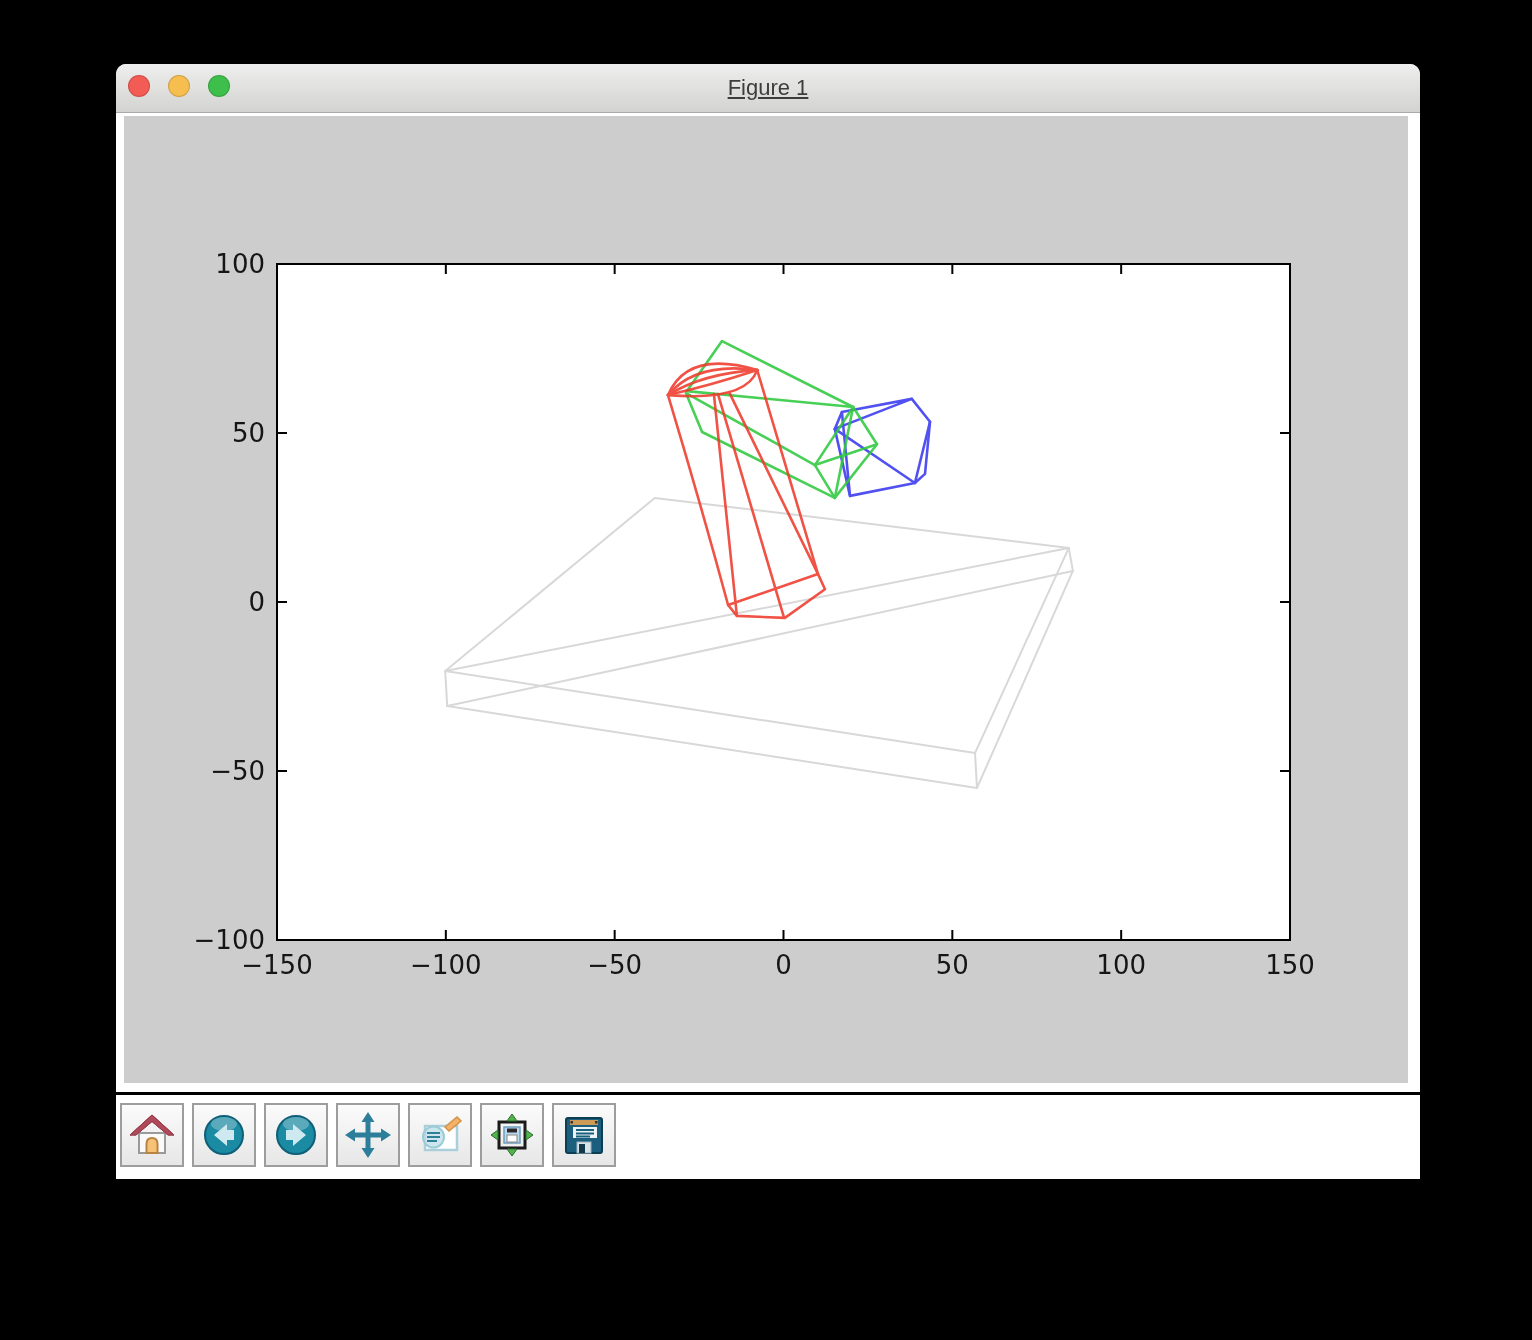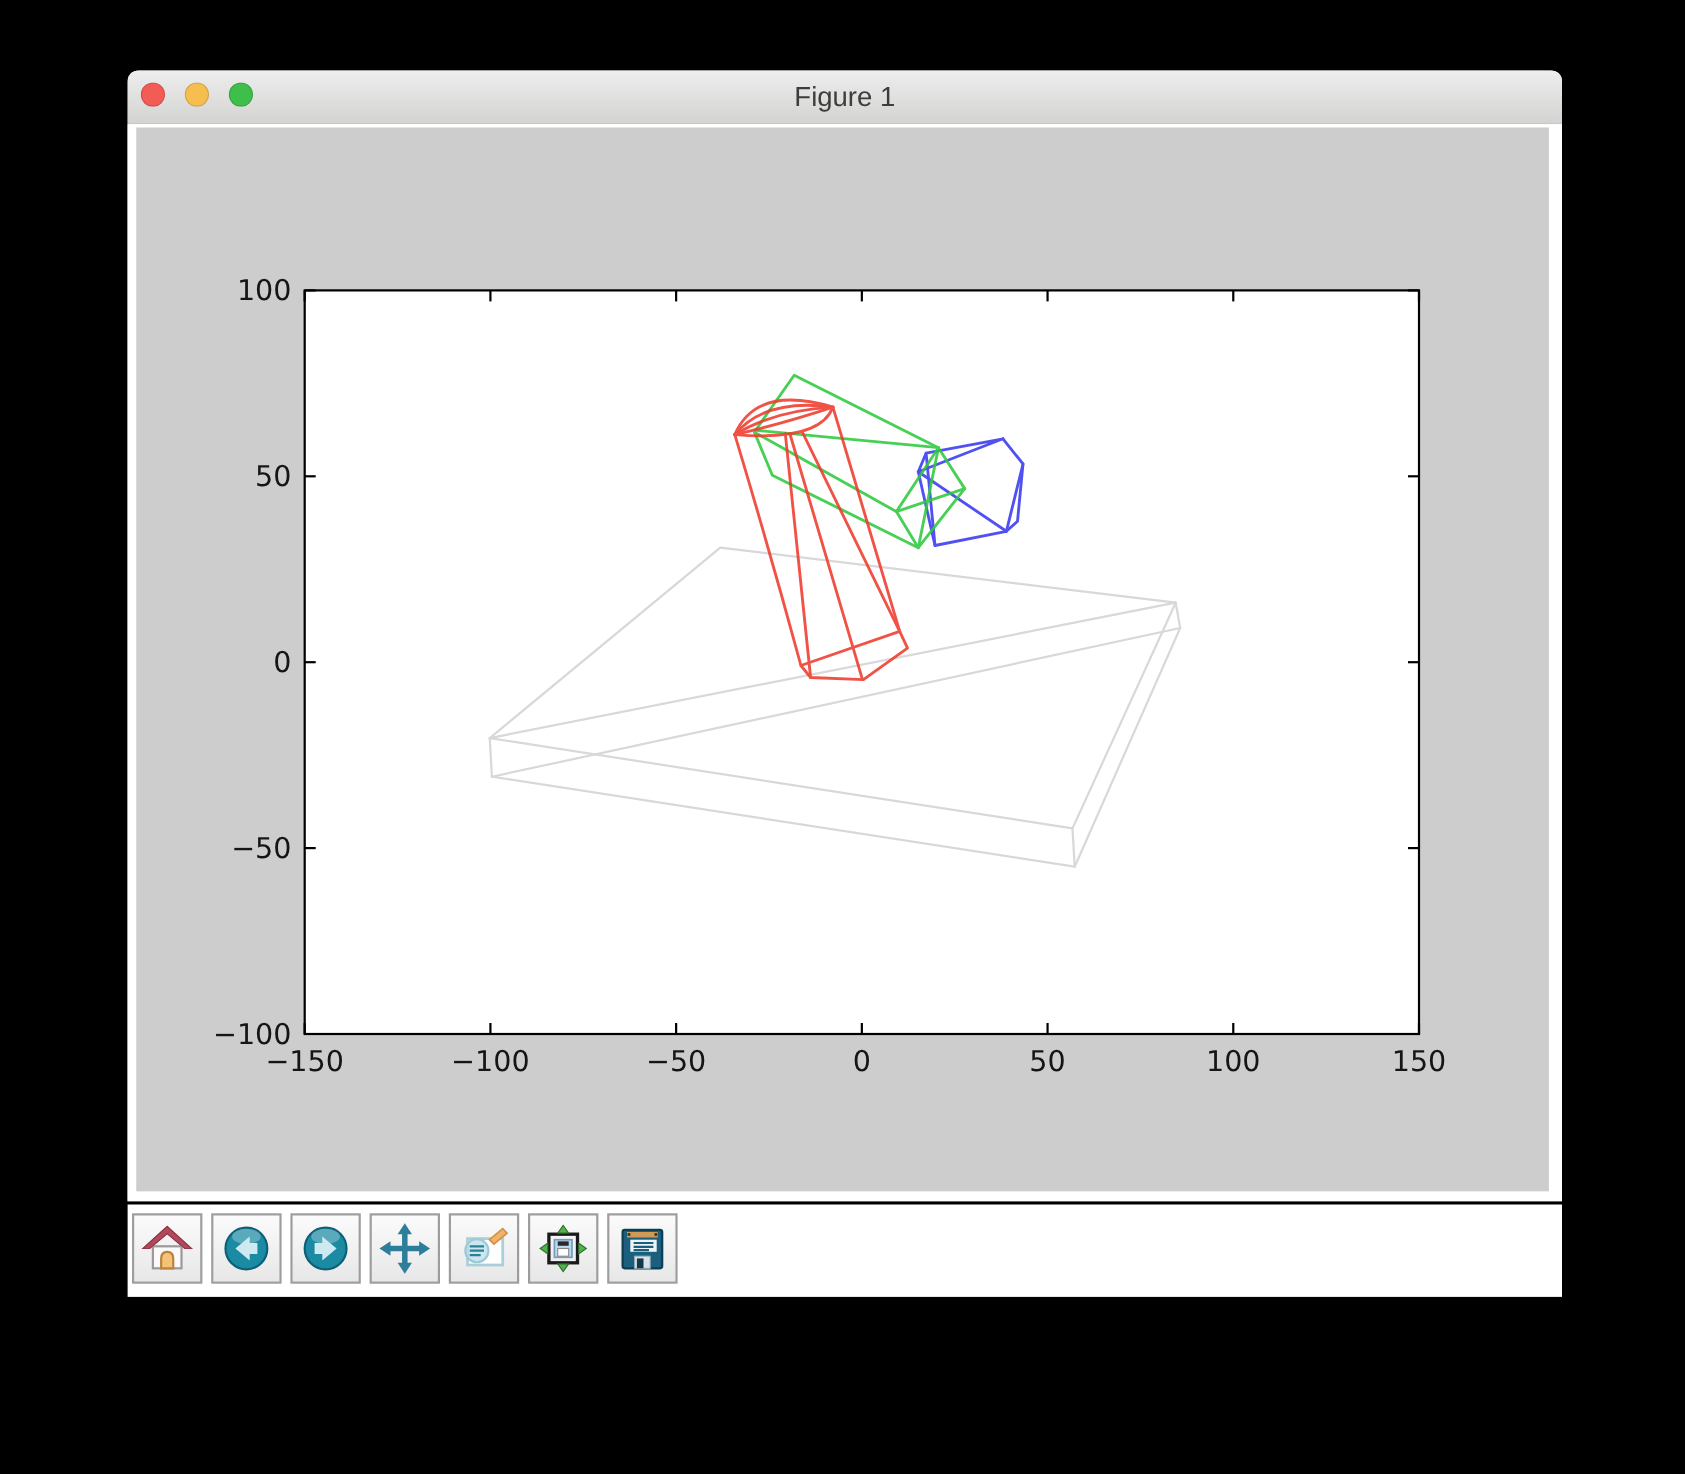--- a/index.html
+++ b/index.html
@@ -18,21 +18,21 @@
   .title-bar{
     position:relative;height:48px;
     background:linear-gradient(#eeeeee,#d3d3d1);
     border-bottom:1px solid #a9a9a9;
     border-radius:10px 10px 0 0;
   }
   .traffic-lights{position:absolute;left:12px;top:11px;display:flex;gap:18px;}
   .tl{width:22px;height:22px;border-radius:50%;border:1px solid rgba(0,0,0,0.15);box-sizing:border-box;}
   .window-title{
     position:absolute;left:0;right:0;top:0;height:48px;line-height:48px;
-    text-align:center;font-size:25px;color:#3d3d3d;
+    text-align:center;font-size:22px;color:#3d3d3d;text-decoration:underline;
   }
   .fig-content{
     position:relative;height:979px;background:#fff;
   }
   .figure-area{
     position:absolute;left:8px;top:3px;width:1284px;height:967px;
     background:#cdcdcd;
   }
   .figure-area svg{display:block;}
   .toolbar-window{

